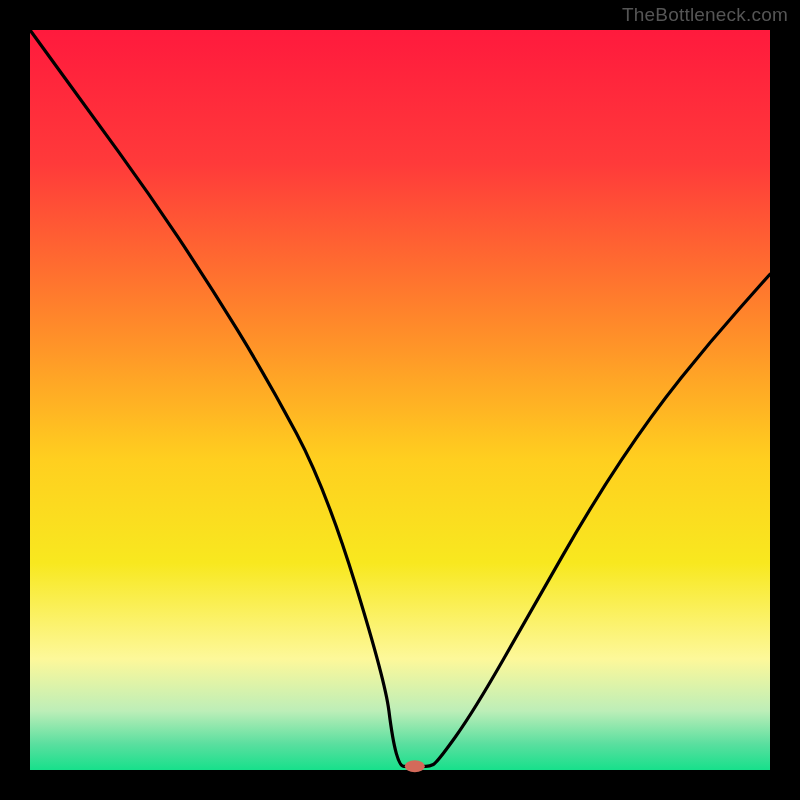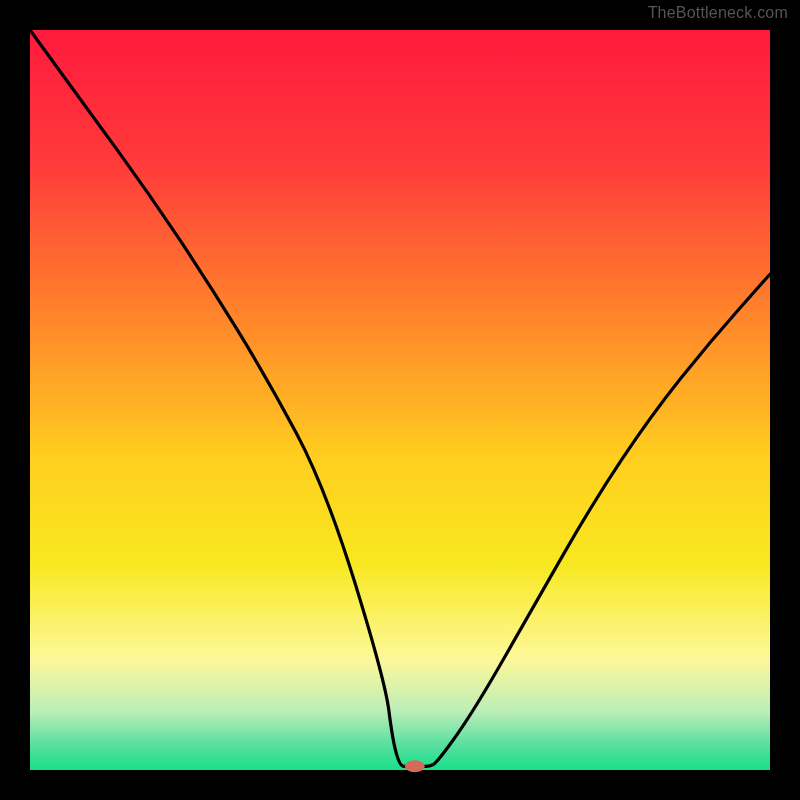--- a/index.html
+++ b/index.html
@@ -14,21 +14,21 @@
   .chart-wrap {
     width: 800px;
     height: 800px;
     position: relative;
   }
   .watermark {
     position: absolute;
     top: 4px;
     right: 12px;
     color: #555;
-    font-size: 16px;
+    font-size: 19px;
     font-weight: 500;
     letter-spacing: 0.2px;
     z-index: 5;
   }
   svg {
     display: block;
   }
 </style>
 </head>
 <body>

